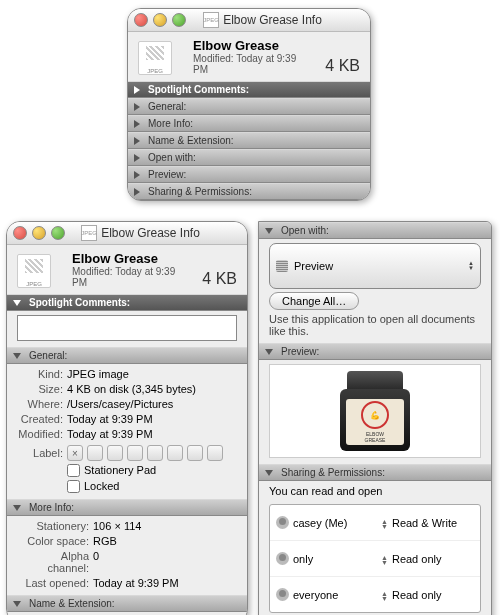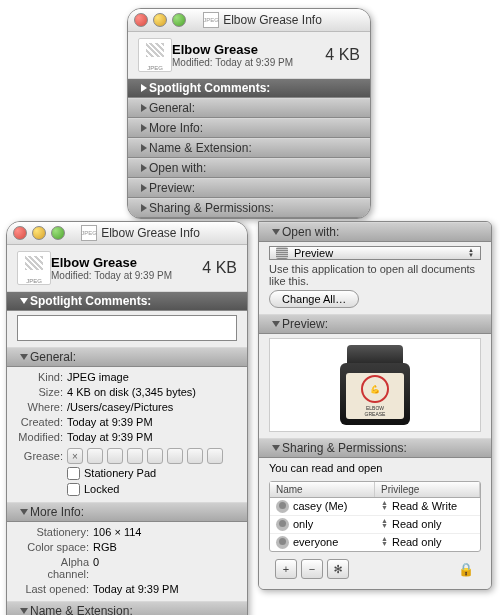--- a/index.html
+++ b/index.html
@@ -7,28 +7,28 @@
 
 .window{position:absolute;background:#eee;border:1px solid #888;border-radius:14px;box-shadow:2px 2px 6px rgba(0,0,0,.3);overflow:hidden}
 .titlebar{height:22px;background:linear-gradient(#fff,#ddd);border-bottom:1px solid #bbb;display:flex;align-items:center;padding:0 6px;gap:5px}
 .tbbtn{width:12px;height:12px;border-radius:50%;border:1px solid #888}
 .tbbtn.red{background:radial-gradient(circle at 30% 30%,#ff8e88,#d84d43)}
 .tbbtn.yel{background:radial-gradient(circle at 30% 30%,#ffe377,#d6a12a)}
 .tbbtn.grn{background:radial-gradient(circle at 30% 30%,#9de07d,#4fa52f)}
 .titletext{flex:1;text-align:center;font-size:12px;color:#333;margin-left:-30px;display:flex;align-items:center;justify-content:center;gap:4px}
 .proxyicon{width:14px;height:14px;border:1px solid #aaa;background:#fff;display:flex;align-items:center;justify-content:center;font-size:6px;color:#999}
 
-.summary{display:flex;align-items:center;padding:6px 10px;gap:0}
+.summary{display:flex;align-items:flex-end;padding:6px 10px;gap:21px}
 .fileicon{width:32px;height:32px;border:1px solid #ccc;background:#fff;border-radius:2px;display:flex;flex-direction:column;align-items:center;justify-content:flex-end;font-size:6px;color:#888;position:relative}
 .fileicon::before{content:"";position:absolute;top:4px;width:18px;height:14px;background:repeating-linear-gradient(45deg,#ccc,#ccc 2px,#fff 2px,#fff 4px)}
 .sumname{font-weight:bold;font-size:13px}
 .summod{font-size:10px;color:#555}
 .sumsize{font-size:16px;color:#333}
 
-.section-header{background:linear-gradient(#cfcfcf,#a8a8a8);border-top:1px solid #d8d8d8;border-bottom:1px solid #888;padding:2px 13px;font-size:12px;color:#333;display:flex;align-items:center;gap:2px}
+.section-header{background:linear-gradient(#cfcfcf,#a8a8a8);border-top:1px solid #d8d8d8;border-bottom:1px solid #888;padding:2px 6px;font-size:10px;color:#333;display:flex;align-items:center;gap:8px}
 .section-header.selected{background:linear-gradient(#777,#555);color:#fff;font-weight:bold}
 .tri{display:inline-block;width:0;height:0}
 .tri-right{border-top:4px solid transparent;border-bottom:4px solid transparent;border-left:6px solid #555}
 .tri-down{border-left:4px solid transparent;border-right:4px solid transparent;border-top:6px solid #555}
 .section-header.selected .tri-right{border-left-color:#fff}
 .section-header.selected .tri-down{border-top-color:#fff}
 
 .body{padding:4px 10px 6px 10px;display:flex;flex-direction:column;gap:3px;background:#eee}
 .kv{display:flex;gap:4px}
 .kv .k{width:46px;text-align:right;color:#555}
@@ -36,37 +36,37 @@
 .cb{display:flex;align-items:flex-start;gap:4px;margin-left:50px}
 .cb input{margin:0}
 
 .labelrow{display:flex;align-items:center;gap:4px;margin-top:2px}
 .labelswatch{width:14px;height:14px;border:1px solid #aaa;border-radius:3px;background:linear-gradient(#f8f8f8,#ddd)}
 .labelswatch.x{display:flex;align-items:center;justify-content:center;font-size:10px;color:#666}
 
 .textfield{background:#fff;border:1px solid #888;padding:3px 4px;font-size:11px;width:calc(100% - 10px)}
 .commentfield{height:18px}
 
-.popup{display:flex;align-items:center;background:linear-gradient(#fff,#ddd);border:1px solid #888;border-radius:0;padding:0 6px;gap:6px;width:calc(100% - 14px)}
+.popup{display:flex;align-items:center;background:linear-gradient(#fff,#ddd);border:1px solid #888;border-radius:7px;padding:16px 6px;gap:6px;width:calc(100% - 14px)}
 .popup .arrows{margin-left:auto;display:flex;flex-direction:column;font-size:6px;line-height:5px;color:#444}
 .aqua-btn{display:inline-block;background:linear-gradient(#fff,#ddd);border:1px solid #999;border-radius:10px;padding:2px 12px;font-size:11px}
 
 .previewbox{background:#fff;border:1px solid #ccc;padding:6px;display:flex;justify-content:center}
 .jar{width:70px;height:80px;position:relative}
 .jar .body2{position:absolute;bottom:0;width:70px;height:62px;background:linear-gradient(#3a3a3a,#111);border-radius:6px}
 .jar .lid{position:absolute;top:0;left:7px;width:56px;height:22px;background:linear-gradient(#555,#222);border-radius:4px 4px 2px 2px}
 .jar .label{position:absolute;bottom:6px;left:6px;width:58px;height:46px;background:#efe7d6;border-radius:3px;display:flex;flex-direction:column;align-items:center;justify-content:center;font-size:5px;color:#333}
 .jar .label .circ{width:24px;height:24px;border:2px solid #c33;border-radius:50%;display:flex;align-items:center;justify-content:center;font-size:8px;color:#c33;margin-bottom:2px}
 
 .perm-table{background:#fff;border:1px solid #aaa;border-radius:3px}
 .perm-head{display:flex;background:linear-gradient(#fdfdfd,#ddd);border-bottom:1px solid #aaa}
 .perm-head div{flex:1;padding:2px 6px;font-size:10px;color:#444;border-right:1px solid #ccc}
 .perm-row{display:flex;border-bottom:1px solid #eee}
 .perm-row:last-child{border-bottom:none}
-.perm-row .c{flex:1;padding:2px 6px;display:flex;align-items:flex-start;gap:4px;font-size:11px}
+.perm-row .c{flex:1;padding:11px 6px;display:flex;align-items:flex-end;gap:4px;font-size:11px}
 .perm-row .arrows{font-size:7px;color:#666;line-height:5px;display:flex;flex-direction:column}
 .personicon{width:13px;height:13px;border-radius:50%;background:#bbb;position:relative}
 .personicon::after{content:"";position:absolute;width:7px;height:7px;border-radius:50%;background:#888;left:3px;top:2px}
 
 .actionbar{display:flex;align-items:center;gap:4px;padding:4px 6px}
 .sqbtn{width:20px;height:18px;background:linear-gradient(#fff,#ddd);border:1px solid #999;border-radius:3px;display:flex;align-items:center;justify-content:center;font-size:11px;color:#444}
 .lock{margin-left:auto;font-size:13px;color:#777}
 
 .popupicon{display:inline-block;width:12px;height:12px;background:repeating-linear-gradient(0deg,#888,#888 1px,#ccc 1px,#ccc 2px);border-radius:2px}
 </style>
@@ -172,21 +172,21 @@
         </div>
     <div class="kv">
           <span class="k">Created:</span>
           <span>Today at 9:39 PM</span>
         </div>
     <div class="kv">
           <span class="k">Modified:</span>
           <span>Today at 9:39 PM</span>
         </div>
     <div class="labelrow">
-      <span class="k" style="width:46px;text-align:right;color:#555">Grease:</span>
+      <span class="k" style="width:46px;text-align:right;color:#555">Label:</span>
       <span class="labelswatch x">×</span>
       <span class="labelswatch"></span>
       <span class="labelswatch"></span>
       <span class="labelswatch"></span>
       <span class="labelswatch"></span>
       <span class="labelswatch"></span>
       <span class="labelswatch"></span>
       <span class="labelswatch"></span>
     </div>
     <div class="cb">
@@ -239,22 +239,22 @@
       </div>
   <div class="body">
     <div class="popup">
       <span class="popupicon"></span>
       <span>Preview</span>
       <span class="arrows">
             <span>▲</span>
             <span>▼</span>
           </span>
     </div>
+    <div><span class="aqua-btn">Change All…</span></div>
     <div style="color:#444">Use this application to open all documents like this.</div>
-    <div><span class="aqua-btn">Change All…</span></div>
   </div>
 
   <div class="section-header">
         <span class="tri tri-down"></span>
         <span>Preview:</span>
       </div>
   <div class="body">
     <div class="previewbox">
       <div class="jar">
         <div class="lid"></div>
@@ -268,24 +268,20 @@
     </div>
   </div>
 
   <div class="section-header">
         <span class="tri tri-down"></span>
         <span>Sharing &amp; Permissions:</span>
       </div>
   <div class="body">
     <div style="margin-bottom:4px">You can read and open</div>
     <div class="perm-table">
-      <div class="perm-head">
-        <div>Name</div>
-        <div>Privilege</div>
-      </div>
       <div class="perm-row">
         <div class="c">
               <span class="personicon"></span>
               <span>casey (Me)</span>
             </div>
         <div class="c">
               <span class="arrows">
                 <span>▲</span>
                 <span>▼</span>
               </span>

